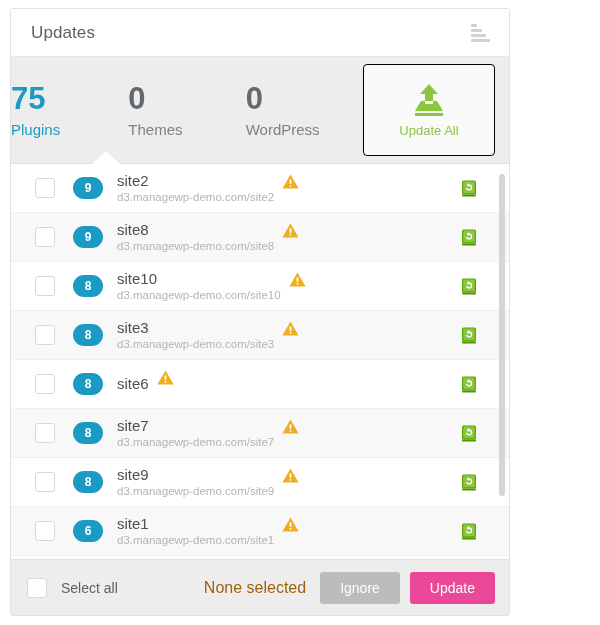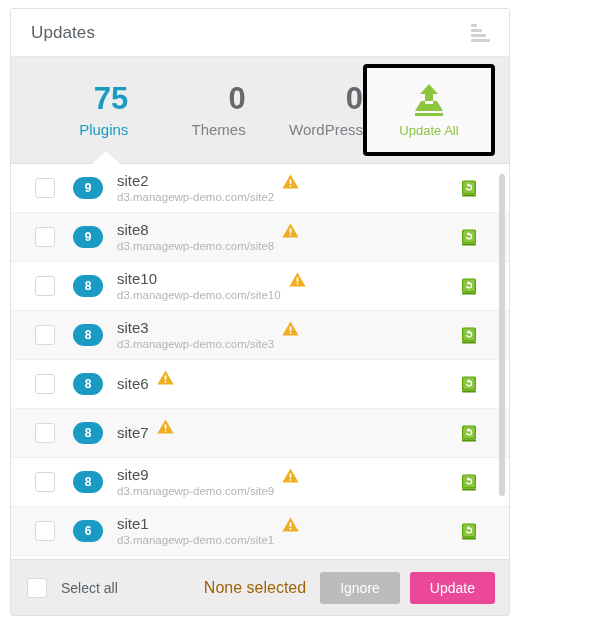--- a/index.html
+++ b/index.html
@@ -81,21 +81,21 @@
     height: 107px;
     min-height: 107px;
     background: #ededed;
     border-bottom: 1px solid #e0e0e0;
     display: flex;
     align-items: center;
     box-sizing: border-box;
   }
   .stat {
     flex: 1 1 0;
-    text-align: right;
+    text-align: left;
     cursor: pointer;
     user-select: none;
   }
   .stat .num {
     font-size: 31px;
     font-weight: bold;
     line-height: 1.1;
     color: #63696e;
     display: block;
   }
@@ -118,21 +118,21 @@
     border-left: 14px solid transparent;
     border-right: 14px solid transparent;
     border-bottom: 13px solid #ffffff;
   }
 
   .update-all {
     width: 132px;
     height: 92px;
     margin-right: 14px;
     background: #fafafa;
-    border: 4px solid #000000;
+    border: 1px solid #000000;
     border-radius: 4px;
     display: flex;
     flex-direction: column;
     align-items: center;
     justify-content: center;
     cursor: pointer;
     box-sizing: border-box;
     flex: 0 0 auto;
   }
   .update-all .ua-label {
@@ -465,20 +465,21 @@
                 <path d="M8 4.2 a3.2 3.2 0 1 1 -3.1 3.9 h1.5 a1.8 1.8 0 1 0 1.6 -2.4 v1.3 L5.6 5.3 L8 3.0 Z" fill="#ffffff"></path>
                 <rect x="1" y="14.6" width="14" height="2" rx="0.8" fill="#4e9300"></rect>
               </svg>
             </span>
           </div>
           <div class="row alt">
             <div class="row-check"></div>
             <div class="badge">8</div>
             <div class="site-block">
               <div class="site-name">site7</div>
+              <div class="site-url">d3.managewp-demo.com/site7</div>
             </div>
             <span>
               <svg class="warn-icon" viewBox="0 0 17 15" xmlns="http://www.w3.org/2000/svg">
                 <path d="M8.5 0.6 L16.6 14.4 H0.4 Z" fill="#f0ad20"></path>
                 <rect x="7.6" y="5.2" width="1.8" height="4.8" rx="0.7" fill="#ffffff"></rect>
                 <rect x="7.6" y="11.0" width="1.8" height="1.8" rx="0.7" fill="#ffffff"></rect>
               </svg>
             </span>
             <div class="row-spacer"></div>
             <span>

